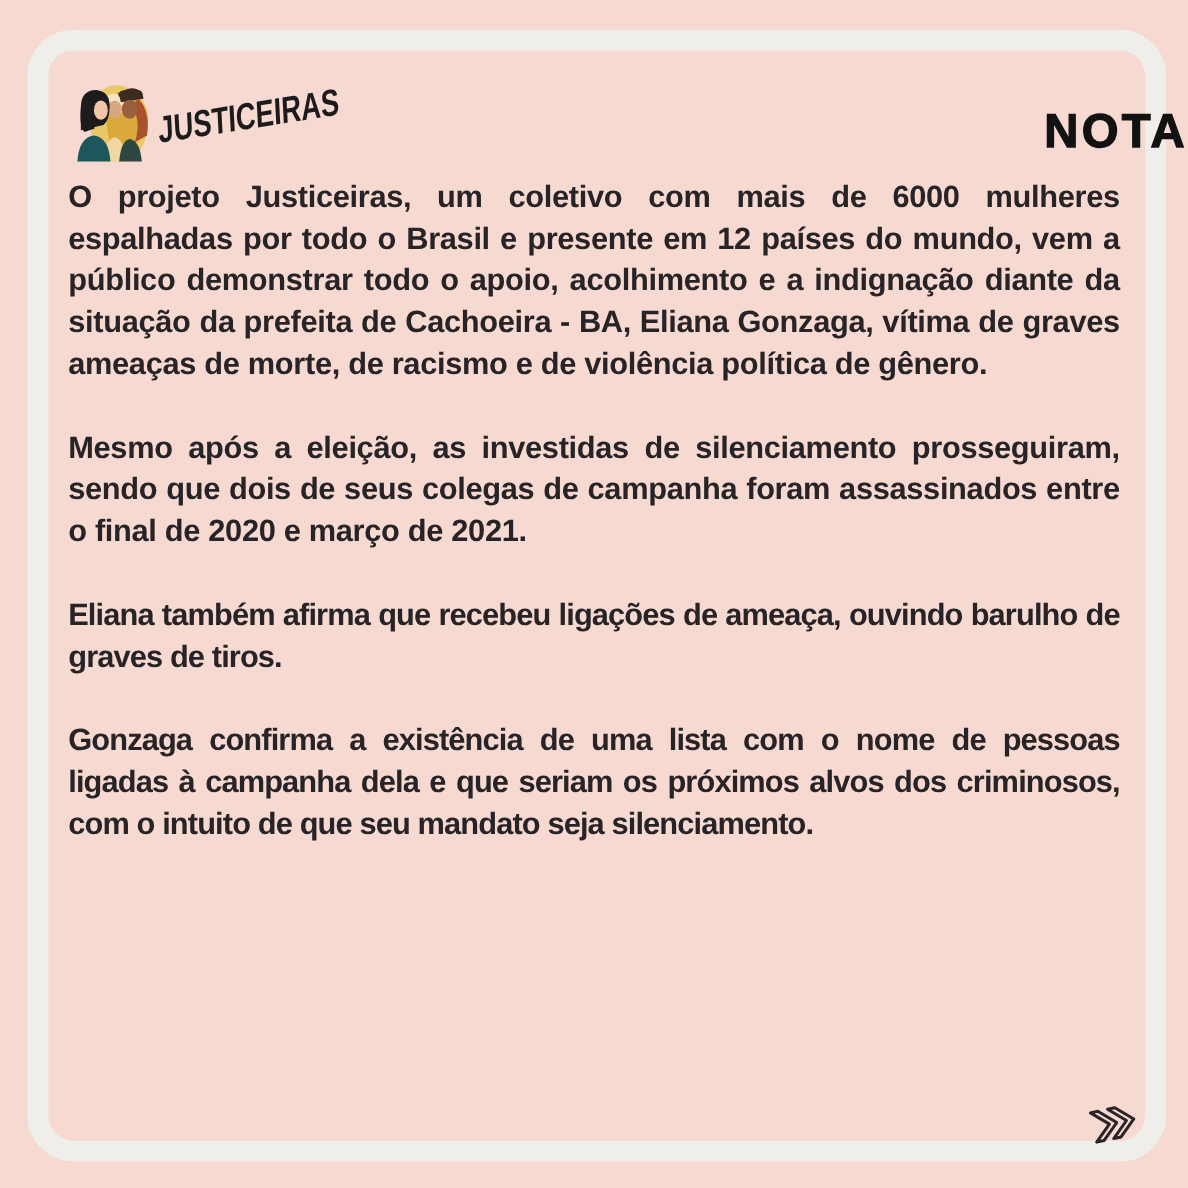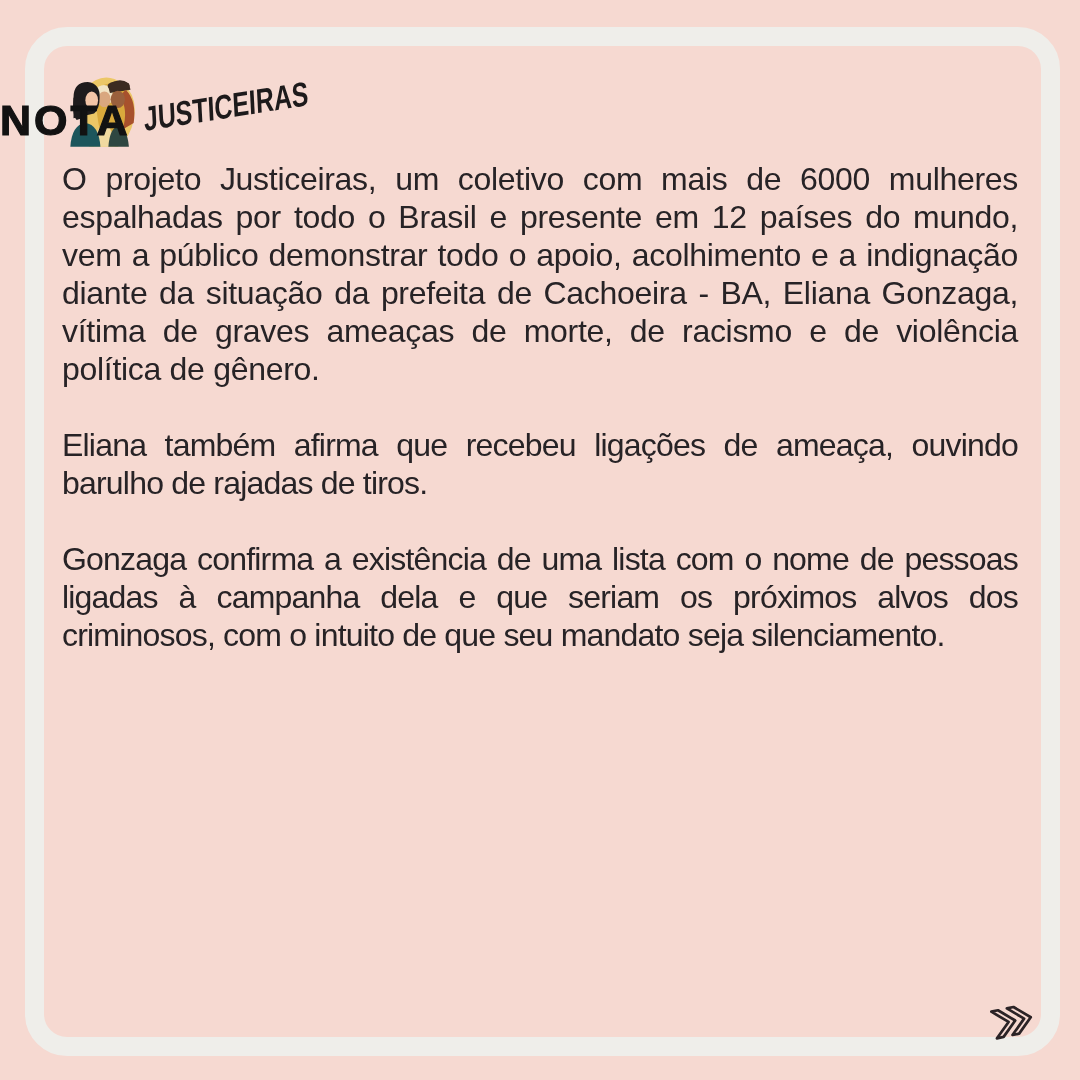--- a/index.html
+++ b/index.html
@@ -49,39 +49,39 @@
     letter-spacing: 0px;
     white-space: nowrap;
     transform: rotate(-9deg) skewX(-6deg) scaleX(0.74);
     transform-origin: left center;
   }
   .page-title {
     position: absolute;
     left: 0;
     right: 0;
     top: 96px;
-    text-align: left;
+    text-align: right;
     font-size: 43px;
     font-weight: 900;
     letter-spacing: 3px;
     color: #121212;
     -webkit-text-stroke: 1.2px #121212;
   }
   .note-body {
     position: absolute;
     left: 62px;
     right: 62px;
     top: 160px;
     color: #272326;
   }
   .note-body p {
     margin: 0 0 38px 0;
-    font-size: 32px;
+    font-size: 28px;
     line-height: 38px;
-    font-weight: 400;
+    font-weight: 700;
     letter-spacing: -0.3px;
     text-align: justify;
     text-justify: inter-word;
   }
   .note-body p.condensed {
     letter-spacing: -0.8px;
   }
   .next-chevron {
     position: absolute;
     right: 43px;
@@ -119,21 +119,22 @@
       <path d="M14 30 Q12 52 18 58 L30 54 Q24 44 26 30 Z" fill="#1e1b1c"></path>
       <path d="M10 92 Q12 64 29 62 Q46 64 48 92 Z" fill="#1d565c"></path>
     </svg>
     <div class="logo-wordmark">JUSTICEIRAS</div>
   </div>
 
   <div class="page-title">NOTA</div>
 
   <div class="note-body">
     <p>O projeto Justiceiras, um coletivo com mais de 6000 mulheres espalhadas por todo o Brasil e presente em 12 países do mundo, vem a público demonstrar todo o apoio, acolhimento e a indignação diante da situação da prefeita de Cachoeira - BA, Eliana Gonzaga, vítima de graves ameaças de morte, de racismo e de violência política de gênero.</p>
-    <p class="condensed">Eliana também afirma que recebeu ligações de ameaça, ouvindo barulho de rajadas de tiros.</p>
+    <p>Mesmo após a eleição, as investidas de silenciamento prosseguiram, sendo que dois de seus colegas de campanha foram assassinados entre o final de 2020 e março de 2021.</p>
+    <p class="condensed">Eliana também afirma que recebeu ligações de ameaça, ouvindo barulho de graves de tiros.</p>
     <p class="condensed">Gonzaga confirma a existência de uma lista com o nome de pessoas ligadas à campanha dela e que seriam os próximos alvos dos criminosos, com o intuito de que seu mandato seja silenciamento.</p>
   </div>
 
   <svg class="next-chevron" viewBox="0 0 40 30" xmlns="http://www.w3.org/2000/svg">
     <path d="M3 3 L16 15 L3 27 L9 27 L22 15 L9 3 Z" fill="none" stroke="#2b2326" stroke-width="2.4" stroke-linejoin="round"></path>
     <path d="M17 3 L30 15 L17 27 L23 27 L36 15 L23 3 Z" fill="none" stroke="#2b2326" stroke-width="2.4" stroke-linejoin="round"></path>
   </svg>
 
 </div>
 

